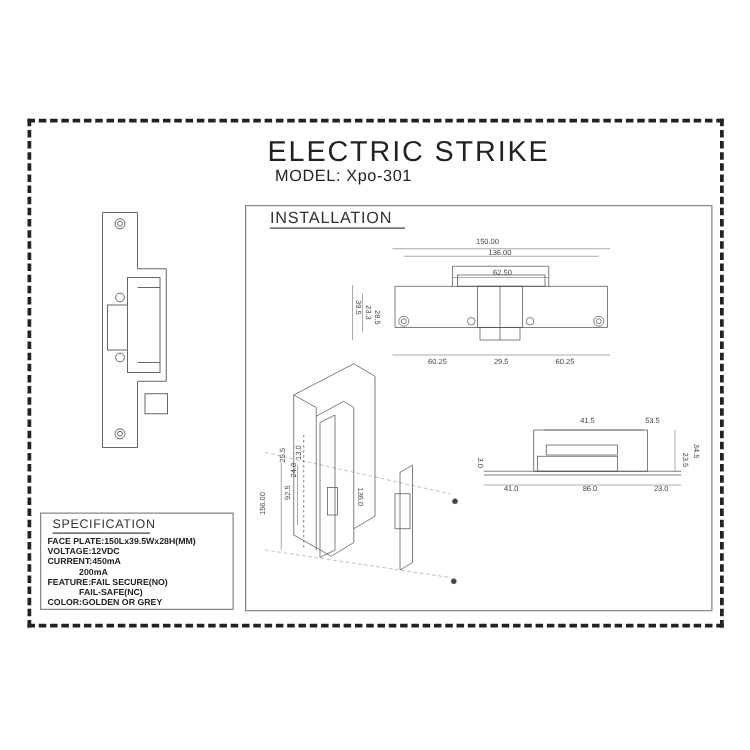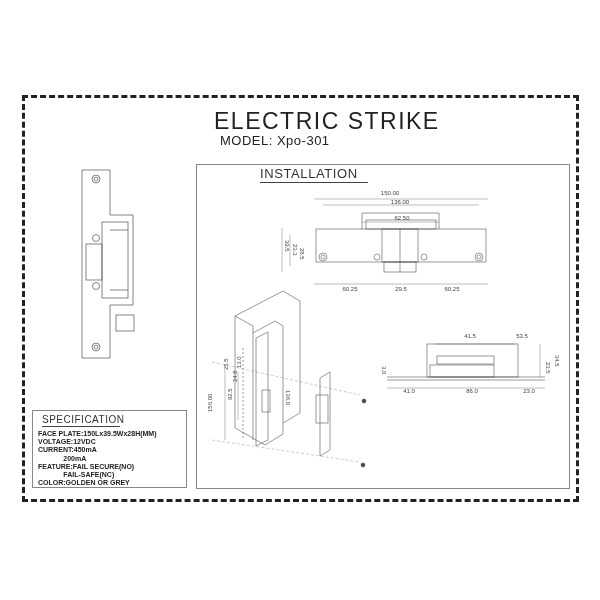--- a/index.html
+++ b/index.html
@@ -1,21 +1,21 @@
 <!DOCTYPE html>
 <html><head>
 <meta charset="utf-8">
 <style>
   html, body { margin:0; padding:0; background:#ffffff; }
   body { width:600px; height:600px; position:relative; overflow:hidden; font-family:"Liberation Sans", sans-serif; color:#1a1a1a; }
   .outer { position:absolute; left:22px; top:95px; width:557px; height:407px; border:3px dashed #222; box-sizing:border-box; }
   .title { position:absolute; left:214px; top:108px; font-size:23px; letter-spacing:1.5px; color:#222; white-space:nowrap; }
   .model { position:absolute; left:220px; top:133px; font-size:13px; letter-spacing:0.5px; color:#222; white-space:nowrap; }
   .install-box { position:absolute; left:196px; top:164px; width:374px; height:325px; border:1px solid #888; box-sizing:border-box; }
-  .install-title { position:absolute; left:216px; top:166px; font-size:13px; letter-spacing:0.6px; color:#333; padding-bottom:1px; border-bottom:1px solid #444; width:108px;margin-left:44px; }
+  .install-title { position:absolute; left:216px; top:166px; font-size:13px; letter-spacing:0.6px; color:#333; padding-bottom:1px; border-bottom:1px solid #444; width:108px; }
   .spec-box { position:absolute; left:32px; top:410px; width:155px; height:78px; border:1px solid #888; box-sizing:border-box; }
   .spec-title { position:absolute; left:42px; top:414px; font-size:10px; letter-spacing:0.5px; color:#333; border-bottom:1px solid #444; width:78px; padding-bottom:1px; }
   .spec-lines { position:absolute; left:38px; top:430px; font-size:7px; font-weight:bold; line-height:8.2px; color:#222; white-space:pre; }
   svg { position:absolute; left:0; top:0; }
   .dim { font-family:"Liberation Sans", sans-serif; font-size:6px; fill:#444; }
 </style>
 </head>
 <body>
 
 <div class="outer"></div>

